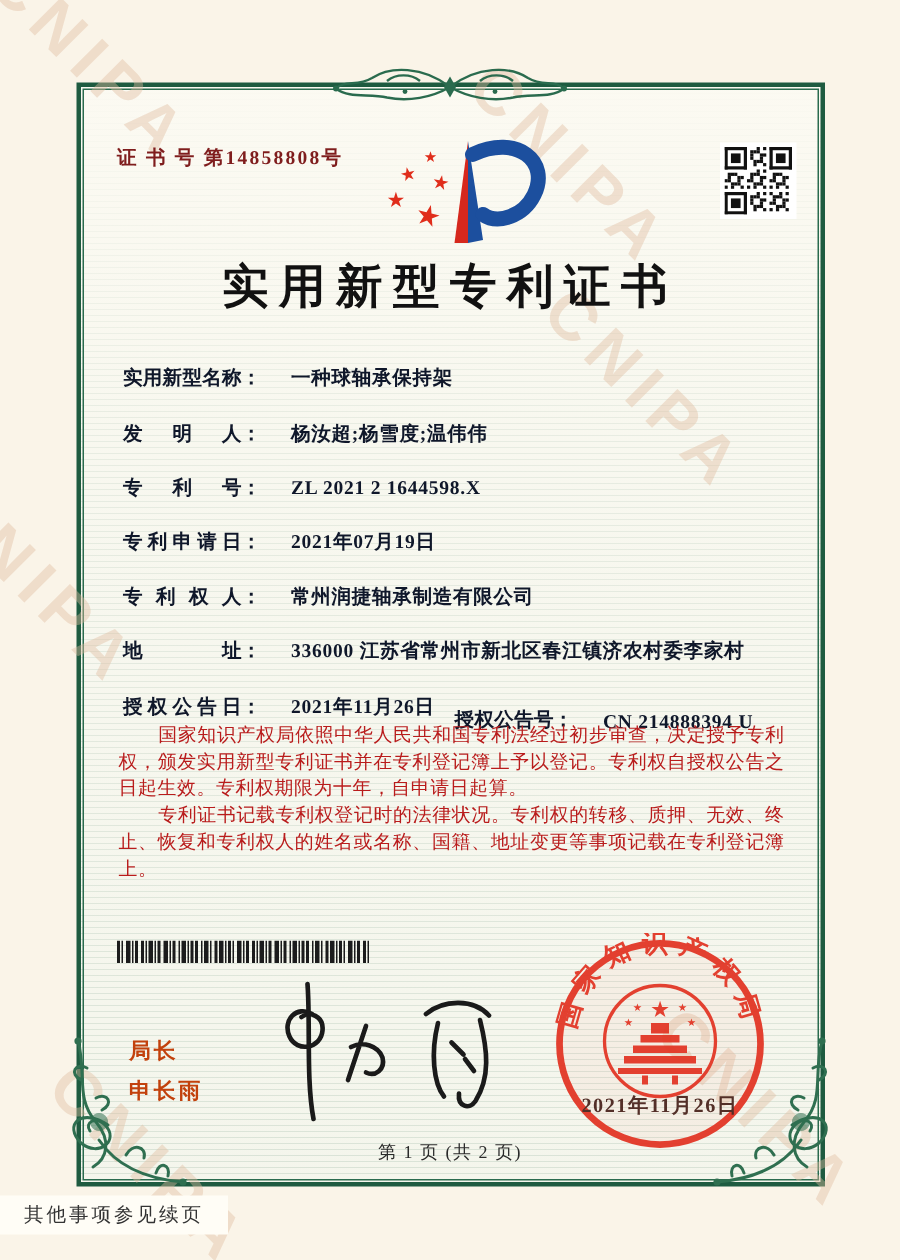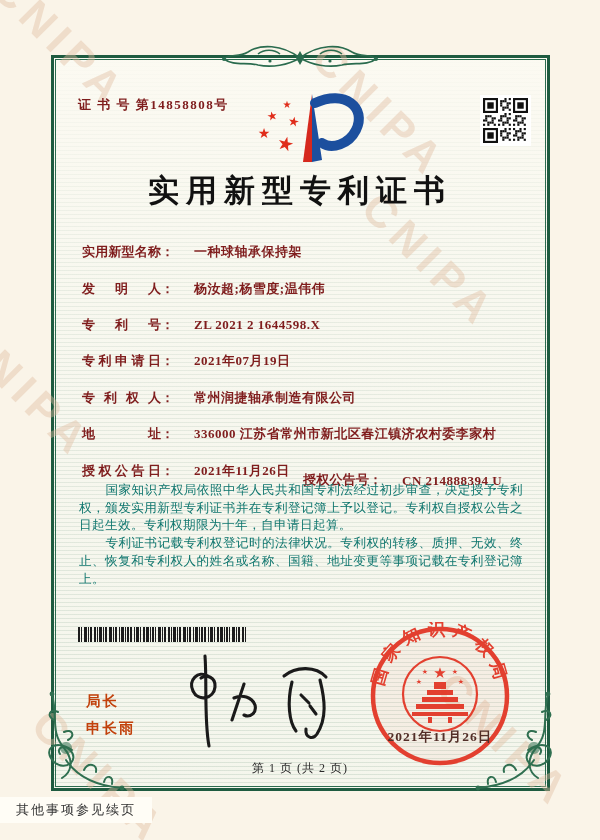--- a/index.html
+++ b/index.html
@@ -41,34 +41,34 @@
 
   .logo{position:absolute;left:251px;top:86px;z-index:2;}
   .qr{position:absolute;left:480px;top:95px;z-index:2;background:#fff;padding:3px;}
 
   .title{
     position:absolute;left:0;top:170px;width:600px;text-align:center;z-index:2;
     font-size:31px;font-weight:bold;letter-spacing:7px;color:#111;
   }
 
   .fields{position:absolute;left:82px;top:234px;width:450px;z-index:2;}
-  .frow{height:36.4px;display:flex;align-items:center;font-size:13px;font-weight:600;color:#7f1d1d;position:relative;}
+  .frow{height:36.4px;display:flex;align-items:center;font-size:13px;font-weight:600;color:#0f172a;position:relative;}
   .flabel{
     display:inline-block;width:79px;
     text-align:justify;text-align-last:justify;
     white-space:normal;
   }
   .colon{margin-right:6px;}
   .fvalue{letter-spacing:0.5px;white-space:nowrap;margin-left:14px;}
   .fgroup2{position:absolute;left:221px;top:0;height:100%;display:flex;align-items:flex-end;}
   .fgroup2 .flabel{width:66px;}
 
   .bodytext{
     position:absolute;left:79px;top:482px;width:444px;z-index:2;
-    font-size:12.6px;line-height:17.7px;color:#0f766e;
+    font-size:12.6px;line-height:17.7px;color:#b91c1c;
     text-align:justify;letter-spacing:0.4px;font-weight:500;
   }
   .bodytext p{margin:0;text-indent:2.1em;}
 
   .barcode{position:absolute;left:78px;top:627px;z-index:2;}
 
   .director{
     position:absolute;left:86px;top:688px;z-index:2;
     font-family:"Liberation Sans","DejaVu Sans",sans-serif;
     font-size:14.5px;font-weight:bold;color:#c2410c;line-height:27px;letter-spacing:2px;

